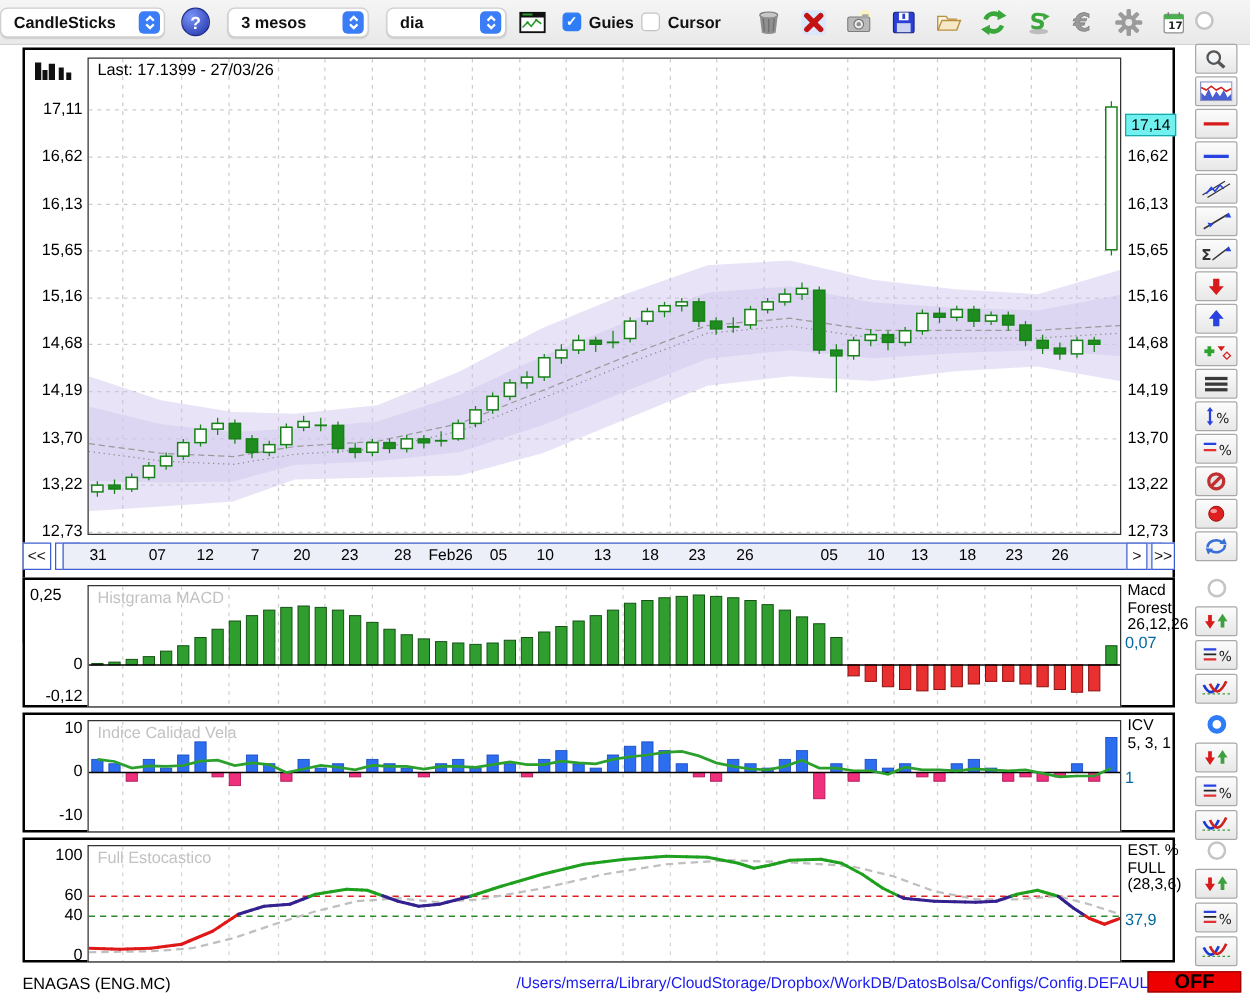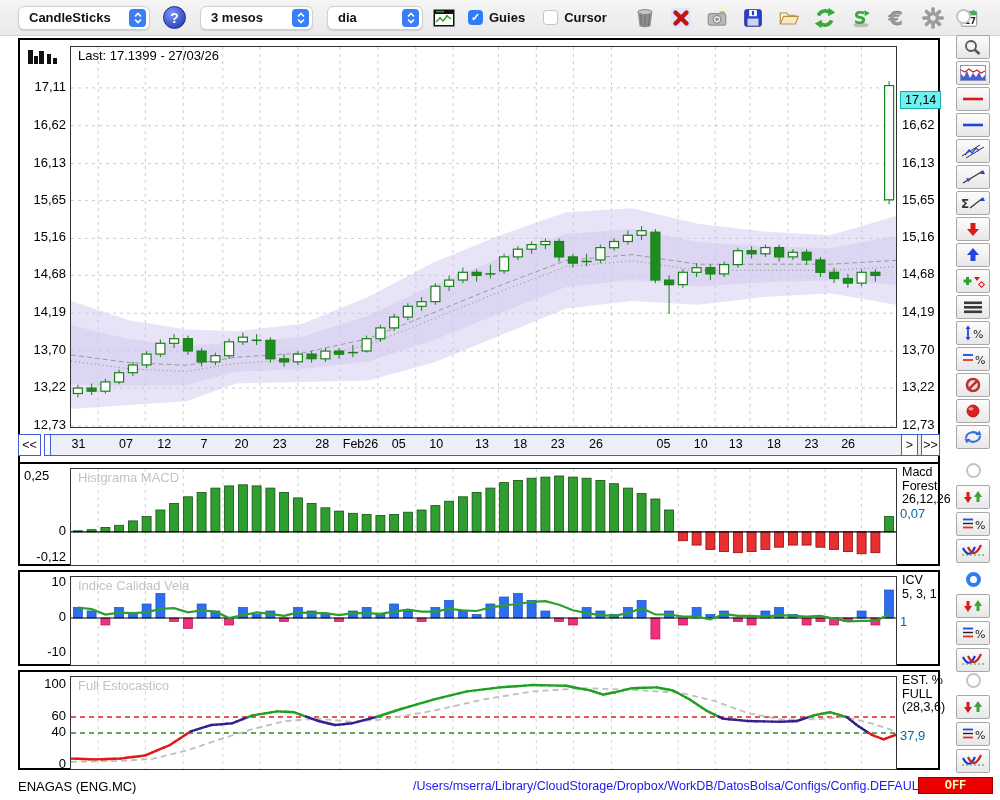--- a/index.html
+++ b/index.html
@@ -1,21 +1,21 @@
 <!DOCTYPE html>
 <html><head>
 <meta charset="utf-8">
 <style>
   html,body{margin:0;padding:0;background:#fff;font-family:"Liberation Sans",sans-serif;}
   .app{position:relative;width:1000px;height:800px;background:#fff;overflow:hidden;}
 
   
   .toolbar{position:absolute;left:0;top:0;width:1000px;height:36px;
     background:linear-gradient(#f5f5f5,#e9e9e9);border-bottom:1px solid #d4d4d4;
-    display:flex;align-items:center;box-sizing:border-box;padding-left:18px;}
+    display:flex;align-items:center;box-sizing:border-box;}
   .select{height:24px;background:#fff;border:1px solid #cfcfcf;border-radius:6px;
     display:flex;align-items:center;justify-content:space-between;
     font-size:13px;font-weight:700;color:#111;padding:0 3px 0 10px;
     box-shadow:0 1px 1px rgba(0,0,0,.12);box-sizing:border-box;cursor:default;}
   .stepper{width:17px;height:18px;border-radius:4px;background:#3b7df7;
     display:flex;align-items:center;justify-content:center;margin-left:8px;}
   .helpbtn{width:23px;height:23px;border-radius:50%;border:1px solid #1a2a8a;
     background:radial-gradient(circle at 35% 30%,#7b94f7,#1d2fa8);
     color:#fff;font-weight:700;font-size:14px;display:flex;align-items:center;justify-content:center;margin-left:13px;}
   .cb{display:flex;align-items:center;gap:6px;font-size:13px;font-weight:600;color:#111;}
@@ -49,21 +49,21 @@
   .sbtn{width:34px;height:24px;background:linear-gradient(#fcfcfc,#e7e7e7);border:1px solid #a8a8a8;
     border-radius:2px;display:flex;align-items:center;justify-content:center;padding:0;box-sizing:border-box;}
   .grp{position:absolute;left:946px;width:54px;display:flex;flex-direction:column;align-items:center;gap:3px;}
   .grp .radio{margin-bottom:4px;}
 
   
   .statusbar{position:absolute;left:0;top:774px;width:1000px;height:26px;background:#fff;}
   .sym{position:absolute;left:18px;top:5px;font-size:13px;color:#000;}
   .cfg{position:absolute;left:360px;top:5px;width:640px;text-align:center;font-size:12.5px;color:#1a1aee;}
   .offbadge{position:absolute;left:918px;top:3px;width:75px;height:17px;background:#ee0000;border:1px solid #990000;
-    color:#fef9c3;font-weight:700;font-size:12px;display:flex;align-items:center;justify-content:center;box-sizing:border-box;font-family:Liberation Mono, monospace;}
+    color:#000000;font-weight:700;font-size:16px;display:flex;align-items:center;justify-content:center;box-sizing:border-box;}
 </style>
 </head>
 <body>
 
 <div class="app">
 
   <div class="toolbar">
     <div class="select" style="width:132px">
       <span>CandleSticks</span>
       <span class="stepper">
@@ -99,21 +99,21 @@
           <polyline points="3,13 7,9 10,12 14,7 18,10" fill="none" stroke="#2a9a2a" stroke-width="1.3"></polyline>
           <circle cx="7" cy="9" r="1" fill="#2a9a2a"></circle>
           <circle cx="14" cy="7" r="1" fill="#2a9a2a"></circle>
           <rect x="3" y="1.8" width="8" height="1.6" fill="#2a9a2a"></rect>
         </svg>
     </span>
     <label class="cb" style="margin-left:12px">
       <span class="cbbox on">✓</span>
       <span>Guies</span>
     </label>
-    <label class="cb" style="margin-left:18px">
+    <label class="cb" style="margin-left:6px">
       <span class="cbbox"></span>
       <span>Cursor</span>
     </label>
 
     <span class="ticon" style="margin-left:26px">
       <svg width="22" height="22" viewBox="0 0 20 20">
           <ellipse cx="10" cy="4.6" rx="6.5" ry="2.2" fill="#c7c7c7" stroke="#777" stroke-width="0.8"></ellipse>
           <path d="M3.5 5 Q10 8 16.5 5 L15 17.5 Q10 19.4 5 17.5 Z" fill="#8f8f8f"></path>
           <path d="M6 7 L6.8 16.5 M10 7.5 L10 17 M14 7 L13.2 16.5" stroke="#6d6d6d" stroke-width="0.9" fill="none"></path>
         </svg>

